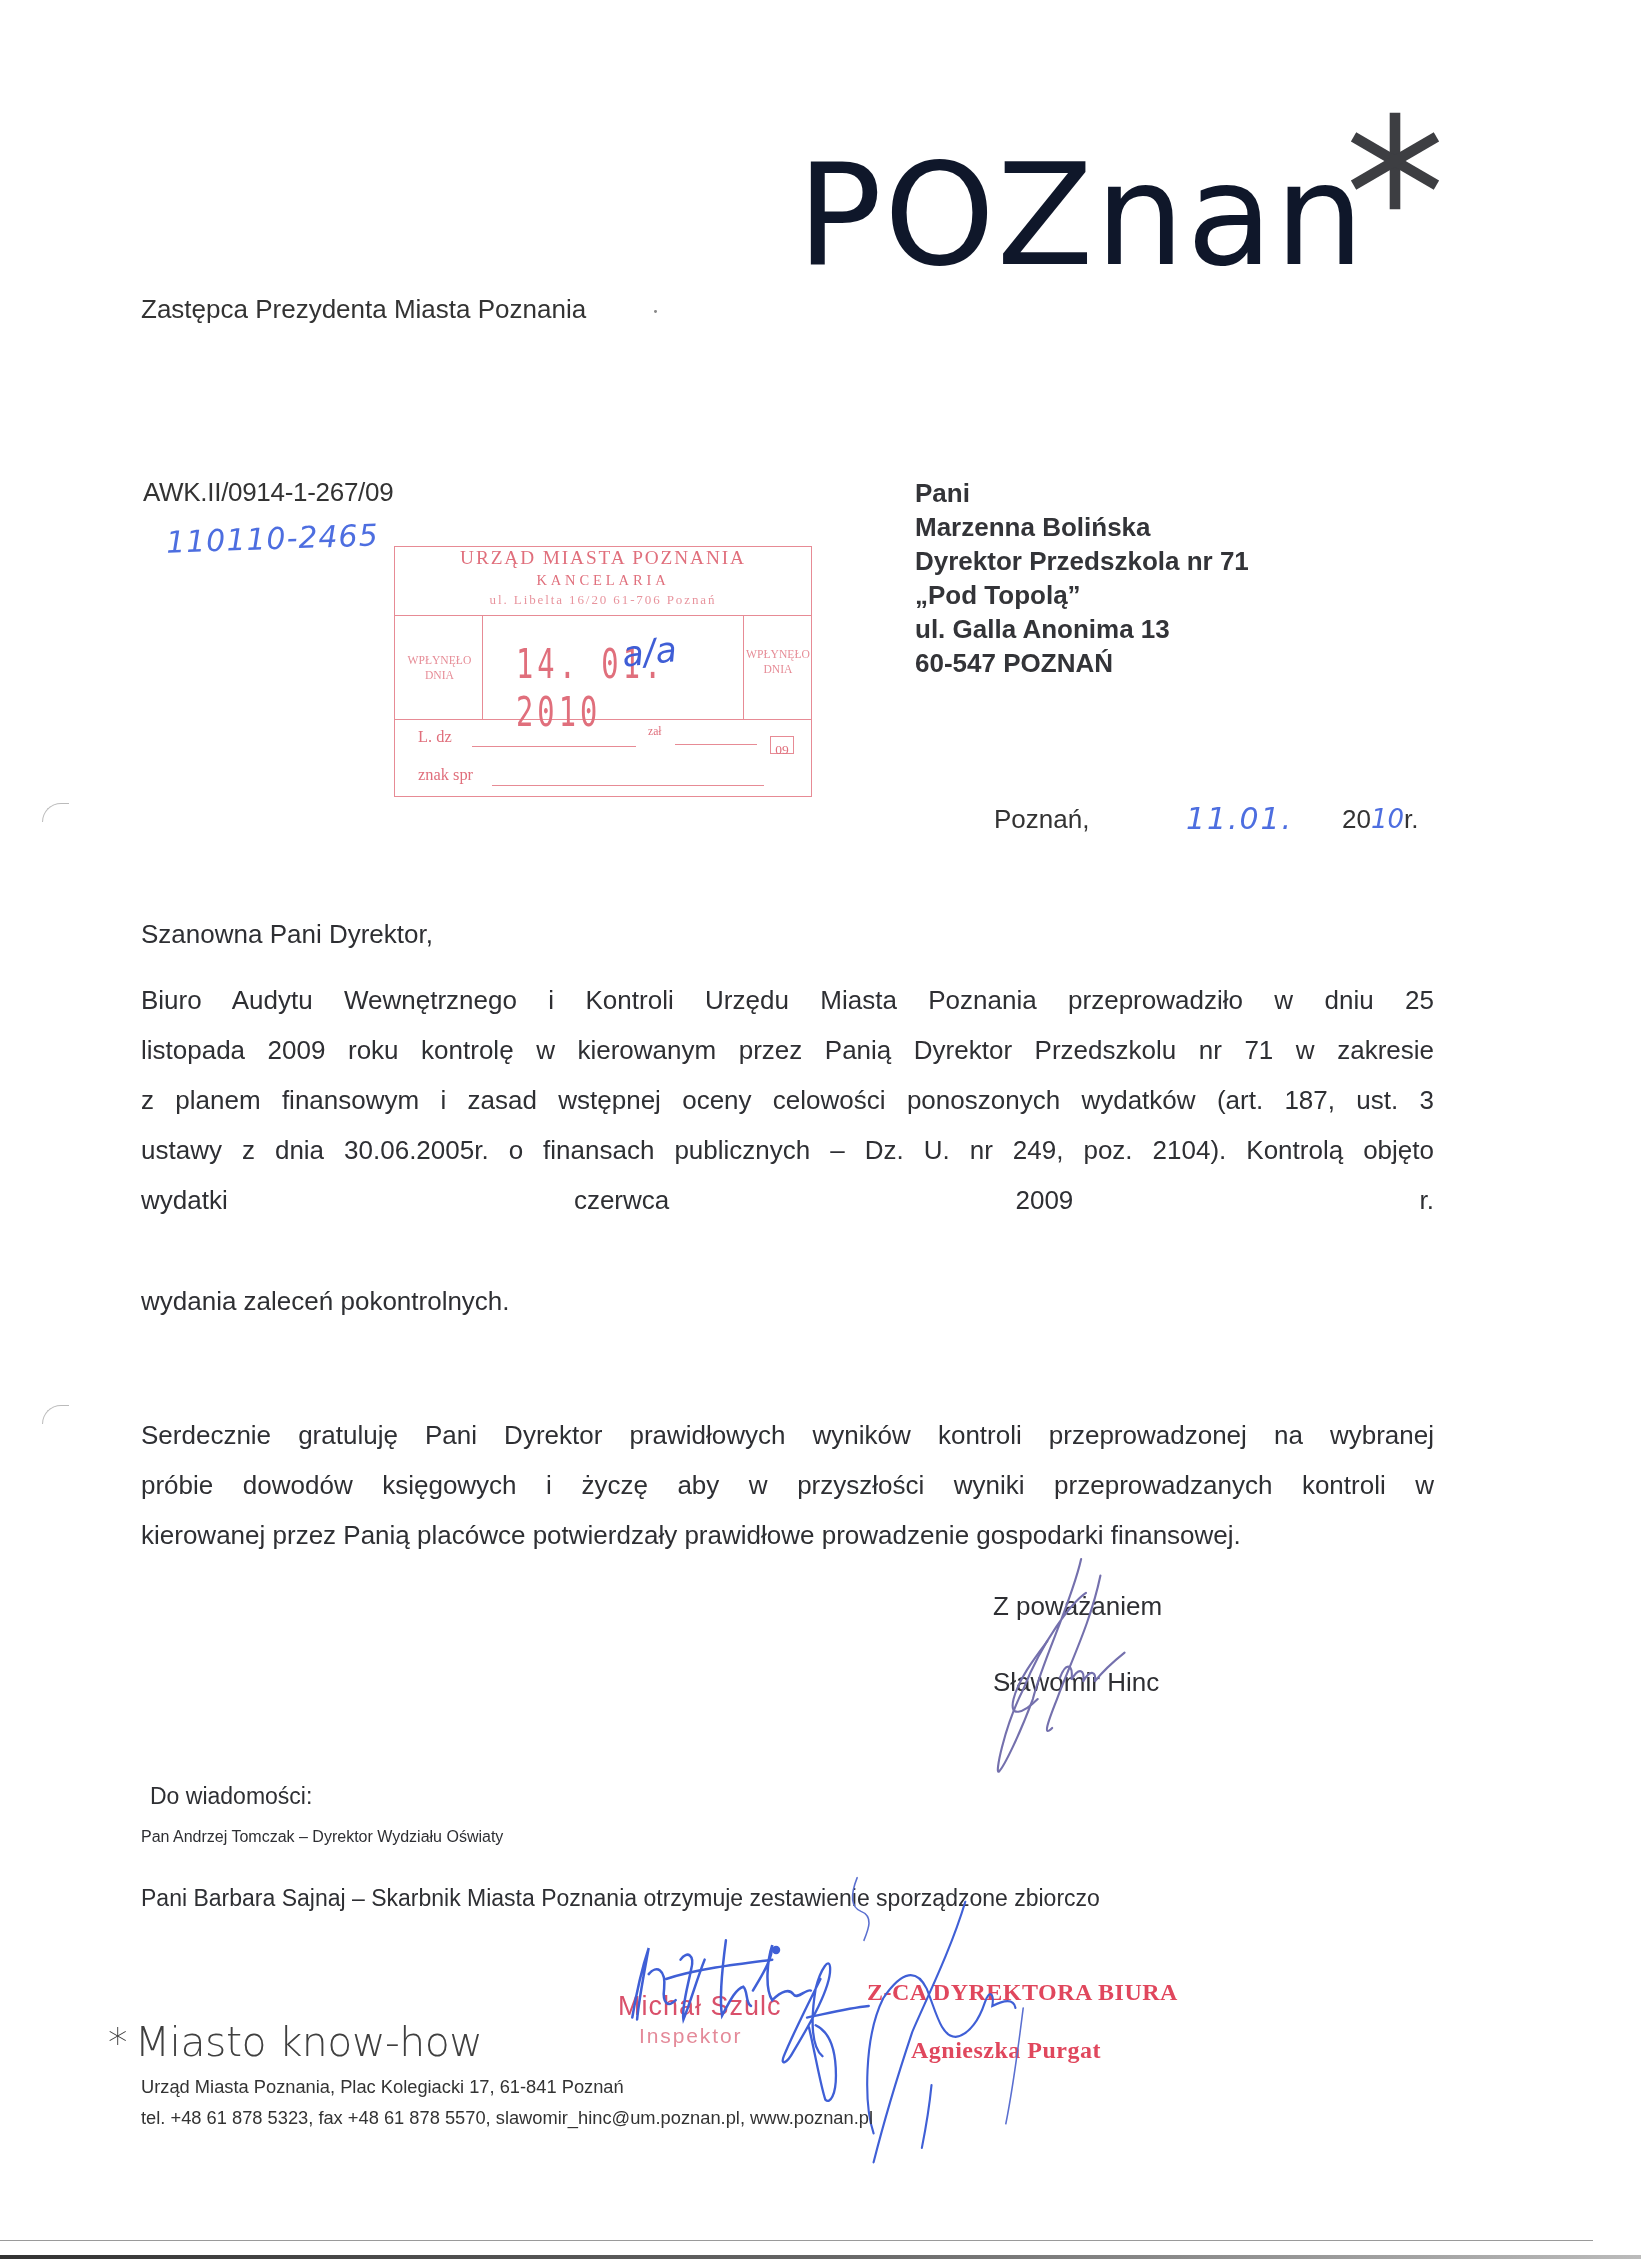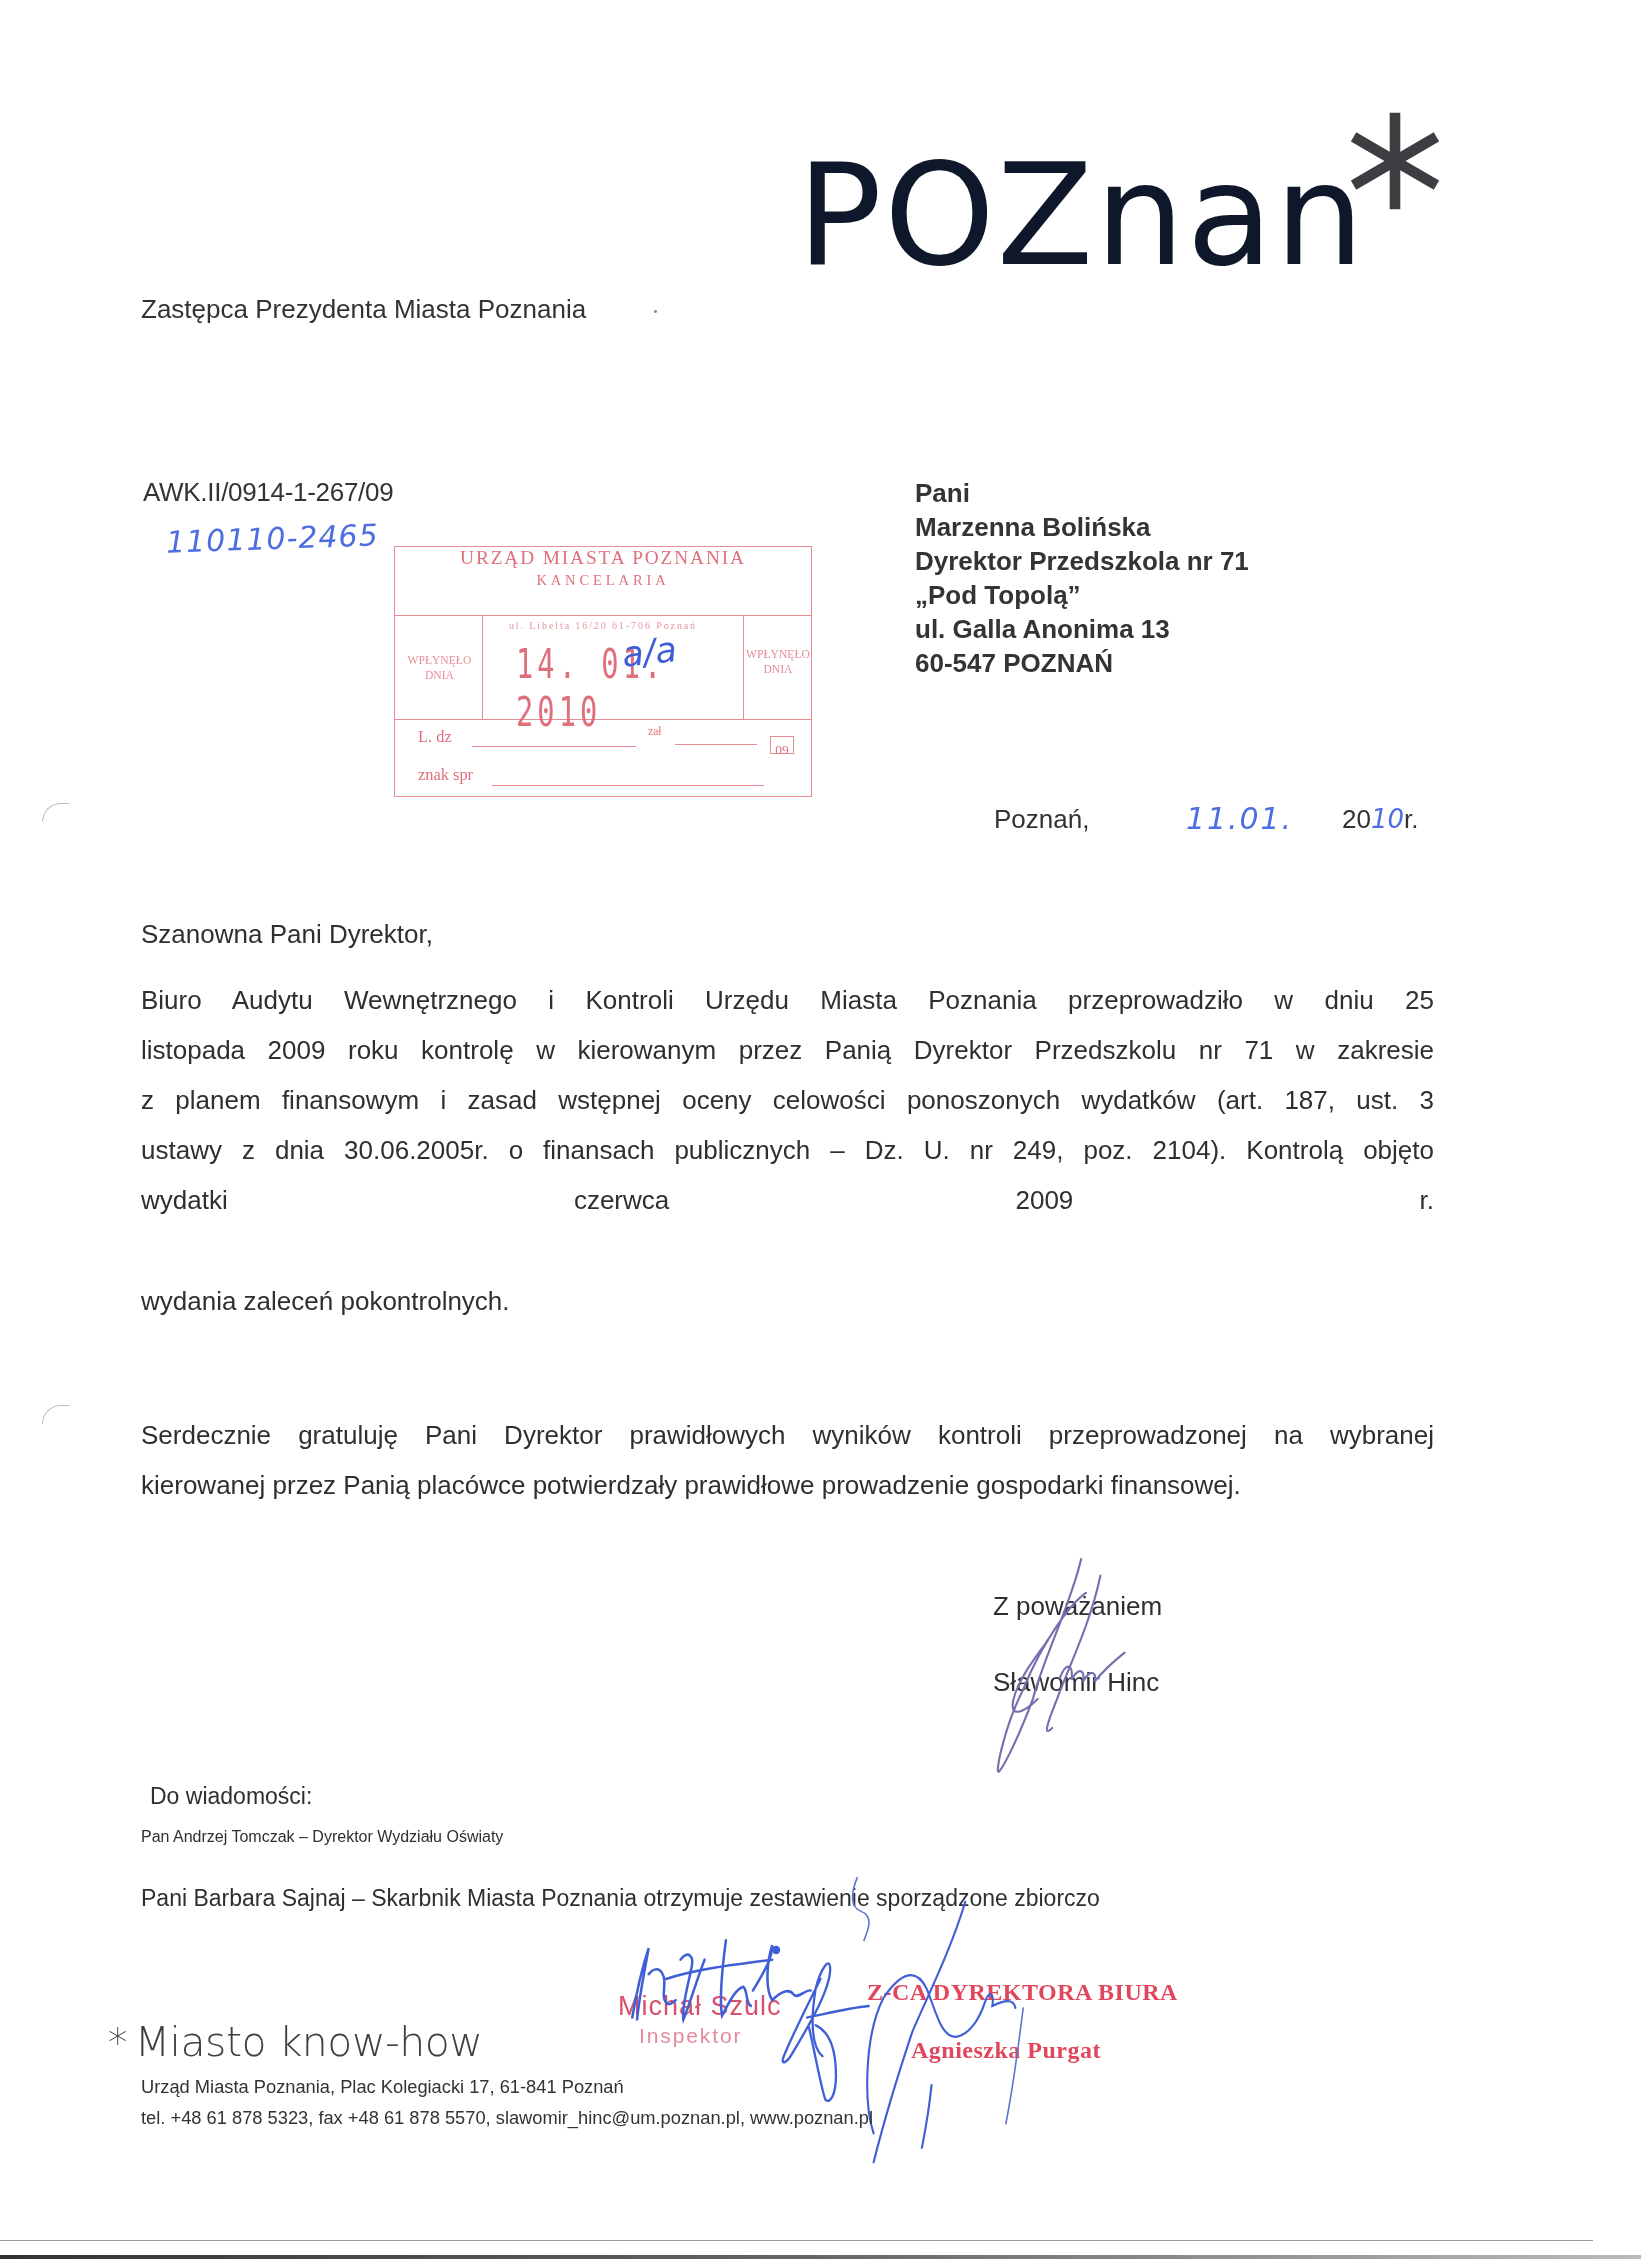--- a/index.html
+++ b/index.html
@@ -16,21 +16,21 @@
     .sender-dot { left: 654px; top: 310px; width: 2.9px; height: 2.9px; background: #888; border-radius: 50%; }
 
     .ref { left: 143px; top: 477px; font-size: 26px; color: #333; letter-spacing: -0.3px; }
     .hand-blue { color: #4d6ee0; font-family: "DejaVu Sans", sans-serif; font-style: italic; }
     .hand-num { left: 166px; top: 521px; font-size: 30px; letter-spacing: 1px; transform: rotate(-2deg); }
 
     
     .stamp { left: 394px; top: 546px; width: 418px; height: 251px; border: 1.9px solid #e78b95; color: #e06f7c; font-family: "Liberation Serif", serif; }
     .stamp-l1 { position: absolute; left: 0; right: 0; top: 0; text-align: center; font-size: 19.3px; letter-spacing: 1.9px; }
     .stamp-l2 { position: absolute; left: 0; right: 0; top: 25px; text-align: center; font-size: 14.5px; letter-spacing: 3.9px; }
-    .stamp-l3 { position: absolute; left: 0; right: 0; top: 45px; text-align: center; font-size: 10px; letter-spacing: 1.9px; opacity: 0.75; margin-top: 28px; }
+    .stamp-l3 { position: absolute; left: 0; right: 0; top: 45px; text-align: center; font-size: 13px; letter-spacing: 1.9px; opacity: 0.75; }
     .stamp-hline1 { position: absolute; left: 0; right: 0; top: 68px; border-top: 1.4px solid #e78b95; }
     .stamp-vline1 { position: absolute; left: 87px; top: 68px; height: 104px; border-left: 1.4px solid #e78b95; }
     .stamp-vline2 { position: absolute; left: 348px; top: 68px; height: 104px; border-left: 1.4px solid #e78b95; }
     .stamp-hline2 { position: absolute; left: 0; right: 0; top: 172px; border-top: 1.4px solid #e78b95; }
     .stamp-side-left { position: absolute; left: 3.9px; top: 106px; width: 81px; text-align: center; font-size: 11.6px; line-height: 15.4px; opacity: 0.8; }
     .stamp-side-right { position: absolute; left: 351px; top: 100px; width: 64px; text-align: center; font-size: 11.6px; line-height: 15.4px; opacity: 0.8; }
     .stamp-date { position: absolute; left: 121px; top: 93px; font-size: 41px; letter-spacing: 5.8px; transform: scaleX(0.7); transform-origin: left; font-family: "DejaVu Sans Mono", monospace; }
     .stamp-ldz { position: absolute; left: 23px; top: 180px; font-size: 16.4px; }
     .stamp-ldz-line { position: absolute; left: 77px; top: 199px; width: 164px; border-top: 1px solid #e78b95; }
     .stamp-zal { position: absolute; left: 253px; top: 178px; font-size: 11.6px; }
@@ -147,20 +147,21 @@
   <span class="line just">ustawy z dnia 30.06.2005r. o finansach publicznych – Dz. U. nr 249, poz. 2104). Kontrolą objęto</span>
   <span class="line left">wydatki  czerwca 2009 r.</span>
 </div>
 
 <div class="abs body-text p2">
   <span class="line left">wydania zaleceń pokontrolnych.</span>
 </div>
 
 <div class="abs body-text p3">
   <span class="line just">Serdecznie gratuluję Pani Dyrektor prawidłowych wyników kontroli przeprowadzonej  na wybranej</span>
+  <span class="line just">próbie dowodów księgowych i życzę aby w przyszłości wyniki przeprowadzanych kontroli w</span>
   <span class="line left">kierowanej przez Panią placówce  potwierdzały  prawidłowe prowadzenie gospodarki finansowej.</span>
 </div>
 
 <div class="abs closing">Z poważaniem</div>
 <div class="abs signer">Sławomir Hinc</div>
 
 <div class="abs cc-title">Do wiadomości:</div>
 <div class="abs cc1">Pan Andrzej Tomczak – Dyrektor Wydziału Oświaty</div>
 <div class="abs cc2">Pani Barbara Sajnaj – Skarbnik Miasta Poznania otrzymuje zestawienie sporządzone zbiorczo</div>
 

